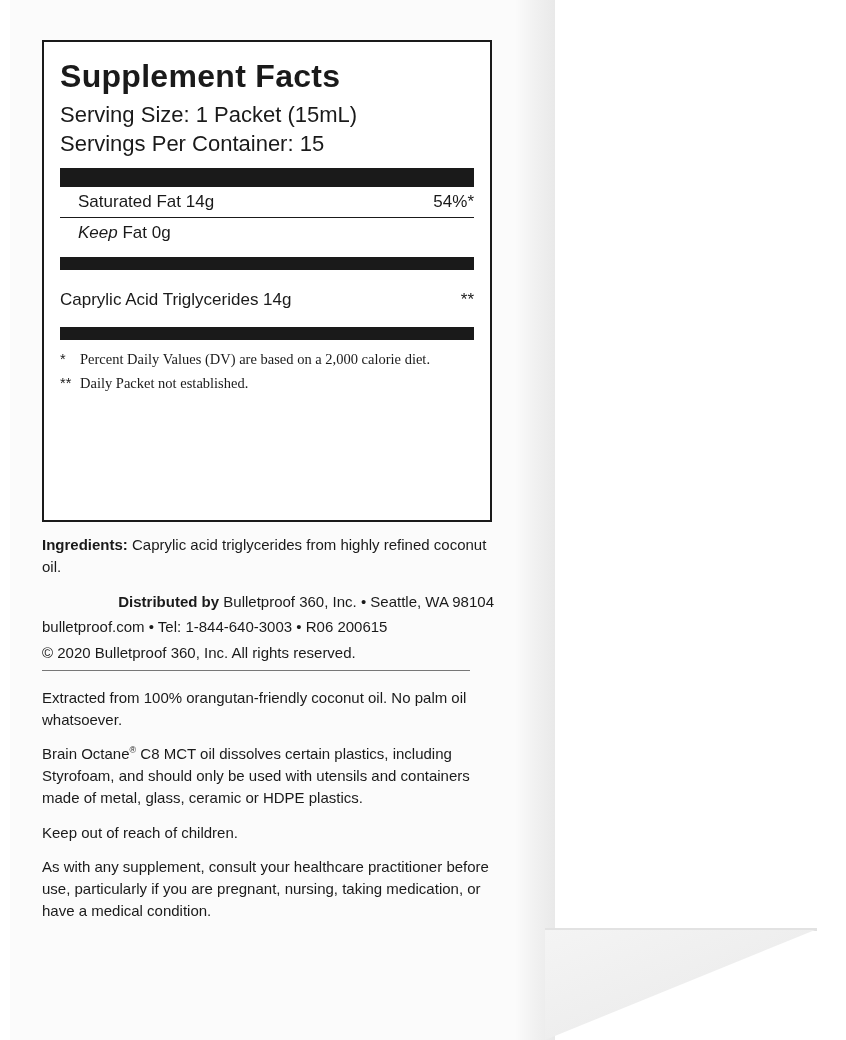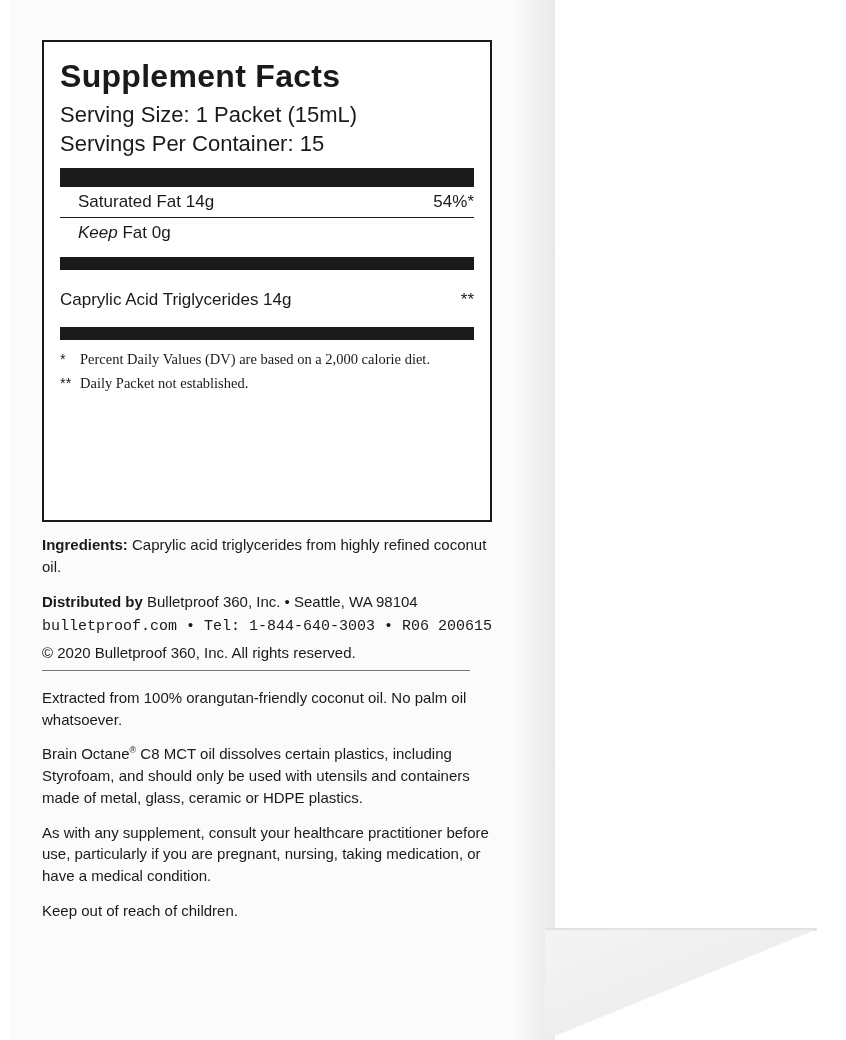--- a/index.html
+++ b/index.html
@@ -209,32 +209,32 @@
         <span class="fn-text">Daily Packet not established.</span>
       </div>
     </div>
 
   </div>
 
   <div id="body-copy">
 
     <p><b>Ingredients:</b><span> Caprylic acid triglycerides from highly refined coconut oil.</span></p>
 
-    <p style="margin-bottom:4px;"><b>Distributed by</b><span> Bulletproof 360, Inc. • Seattle, WA 98104</span></p>
-
-    <p style="margin-bottom:4px;font-family:Liberation Mono, monospace;">bulletproof.com • Tel: 1-844-640-3003 • R06 200615</p>
+    <p style="margin-bottom:4px;text-align:right;"><b>Distributed by</b><span> Bulletproof 360, Inc. • Seattle, WA 98104</span></p>
+
+    <p style="margin-bottom:4px;">bulletproof.com • Tel: 1-844-640-3003 • R06 200615</p>
 
     <p style="margin-bottom:0;">© 2020 Bulletproof 360, Inc. All rights reserved.</p>
 
     <div class="hr-sep"></div>
 
 
     <p>Extracted from 100% orangutan-friendly coconut oil. No palm oil whatsoever.</p>
 
     <p><span>Brain Octane</span><sup>®</sup><span> C8 MCT oil dissolves certain plastics, including Styrofoam, and should only be used with utensils and containers made of metal, glass, ceramic or HDPE plastics.</span></p>
 
+    <p>Keep out of reach of children.</p>
+
     <p>As with any supplement, consult your healthcare practitioner before use, particularly if you are pregnant, nursing, taking medication, or have a medical condition.</p>
 
-    <p>Keep out of reach of children.</p>
-
   </div>
 
 </div>
 
 </body></html>

